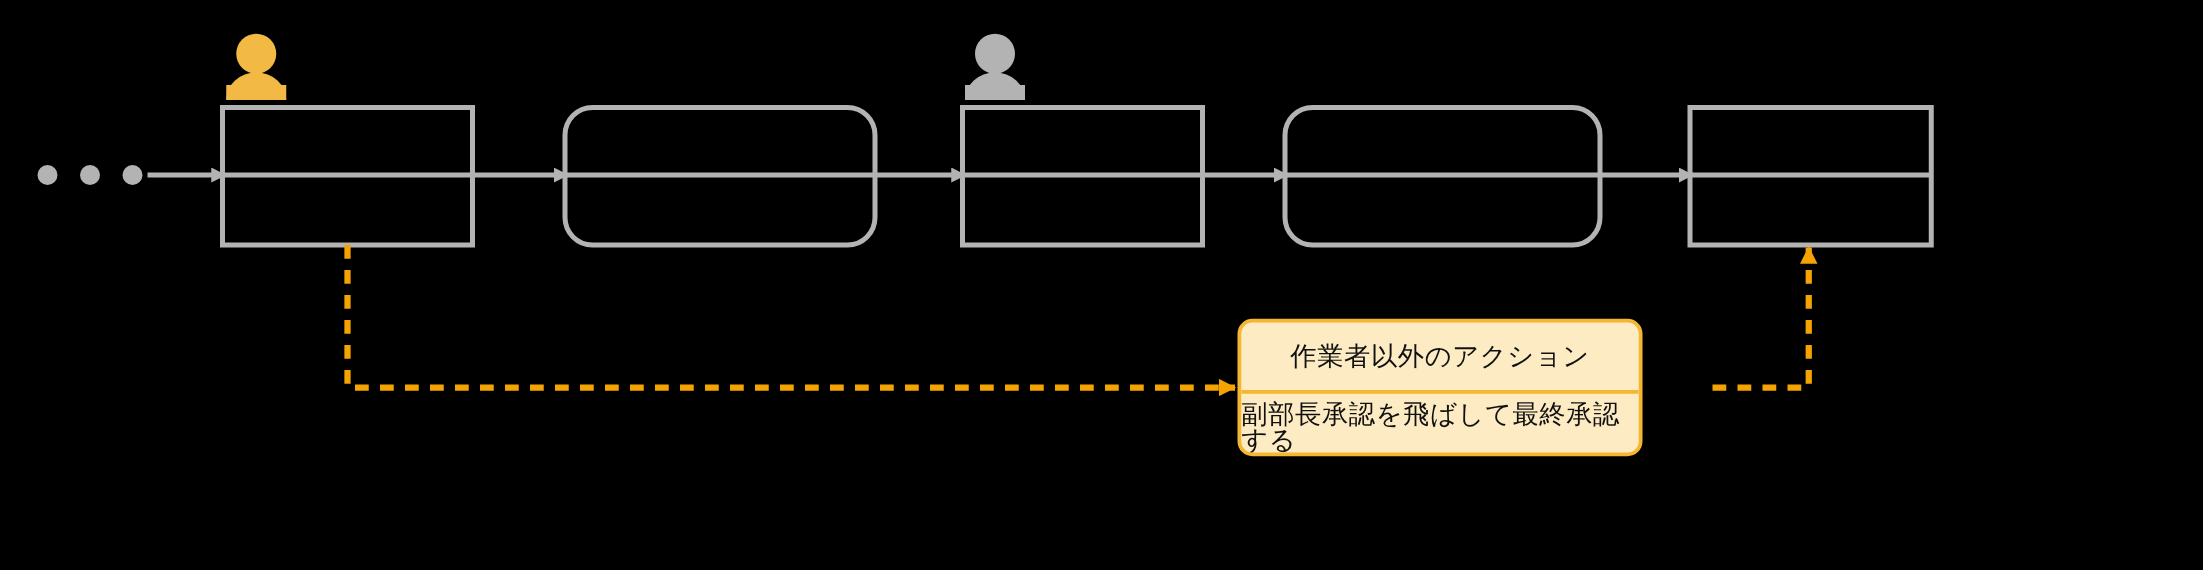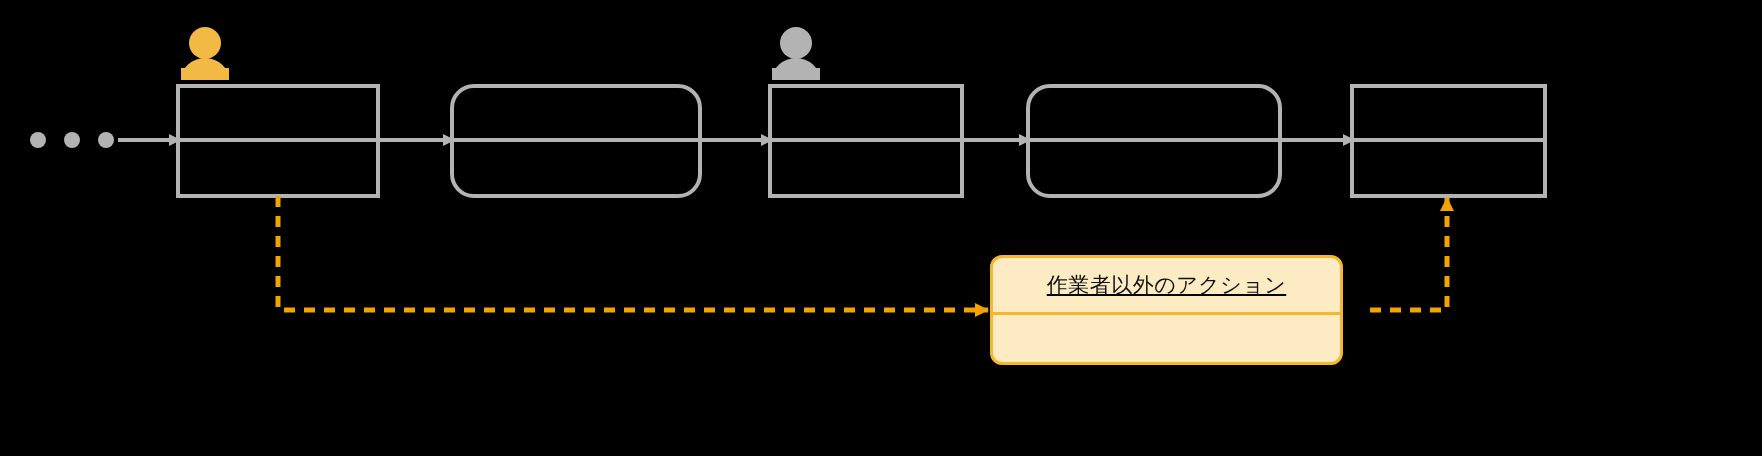--- a/index.html
+++ b/index.html
@@ -128,18 +128,19 @@
       <rect x="772" y="68" width="48" height="12" fill="#B3B3B3"></rect>
     </g>
 
     <path d="M278,196 L278,310 L988,310" fill="none" stroke="#F5A300" stroke-width="5" stroke-dasharray="11 9" marker-end="url(#orange-arrow)"></path>
 
     <path d="M1370,310 L1447,310 L1447,198" fill="none" stroke="#F5A300" stroke-width="5" stroke-dasharray="11 9" marker-end="url(#orange-arrow)"></path>
 
   </svg>
 
   <div class="callout-layer">
-    <div class="callout-box" style="left:990px; top:255px; width:353px; height:110px;text-decoration:underline;">
+    <div class="callout-box" style="left:990px; top:255px; width:324px; height:110px;">
       <div class="callout-row callout-title">作業者以外のアクション</div>
+      <div class="callout-row callout-body">副部長承認を飛ばして最終承認する</div>
     </div>
   </div>
 
 </div>
 
 </body></html>

